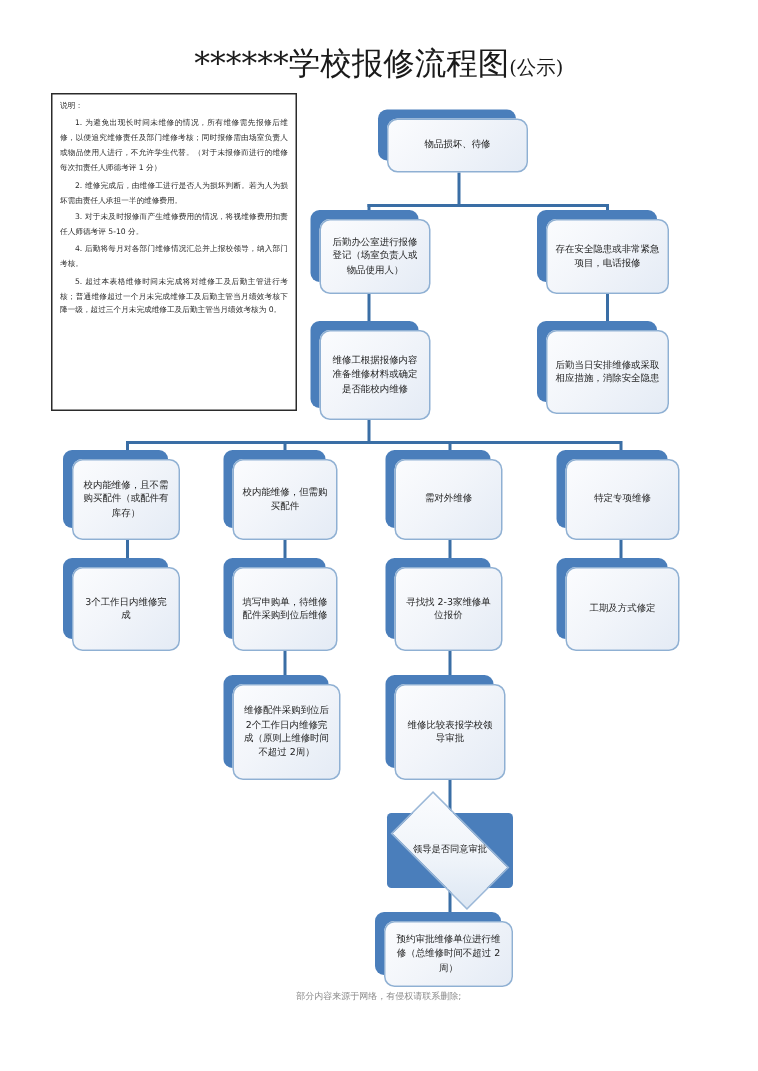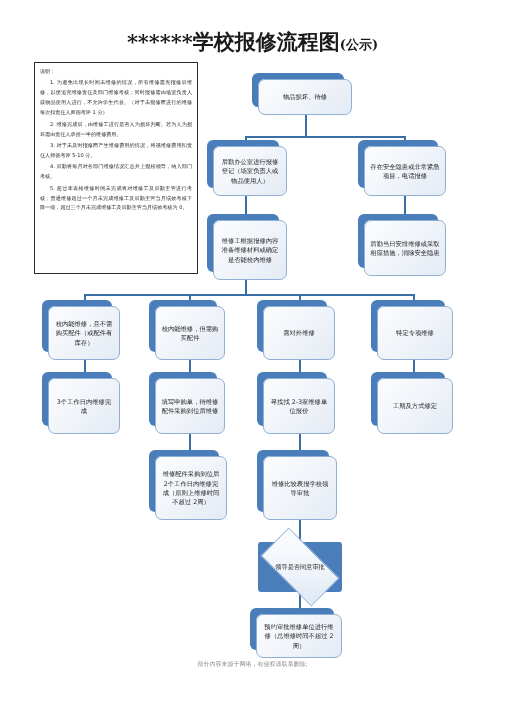--- a/index.html
+++ b/index.html
@@ -9,21 +9,21 @@
     font-family: "DejaVu Sans", "Liberation Sans", sans-serif;
     overflow: hidden;
   }
   #page { position: relative; width: 505px; height: 714px; background: #fff; }
 
   
   .title {
     position: absolute; left: 0; top: 28px; width: 505px;
     text-align: center;
     font-family: "DejaVu Serif", "Liberation Serif", serif;
-    font-size: 21px; font-weight: 700; color: #1a1a1a;
+    font-size: 21px; font-weight: 400; color: #1a1a1a;
     letter-spacing: 0px; white-space: nowrap;
   }
   .title .suffix { font-size: 13px; }
 
   
   .notes {
     position: absolute; left: 34px; top: 62px;
     width: 164px; height: 212px;
     border: 1px solid #2b2b2b;
     background: #fff;

